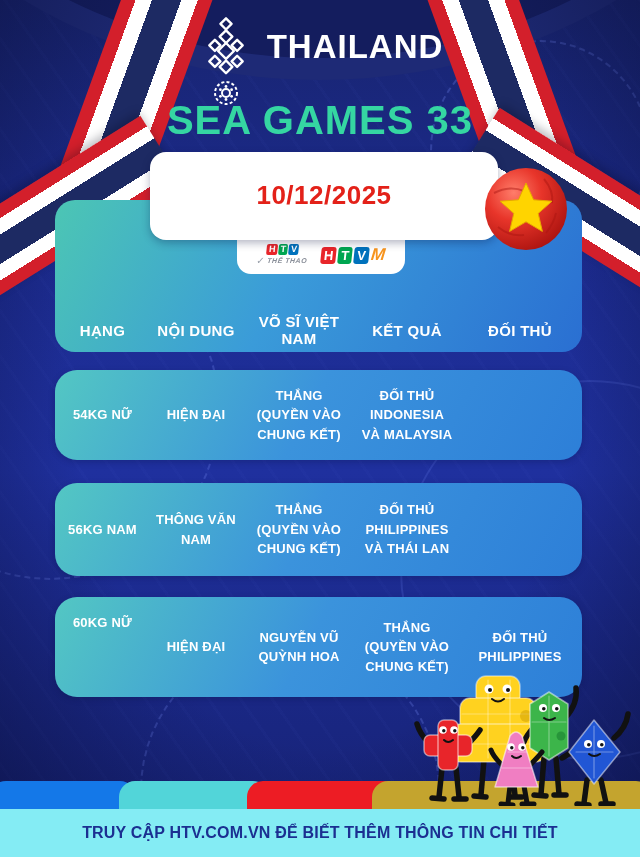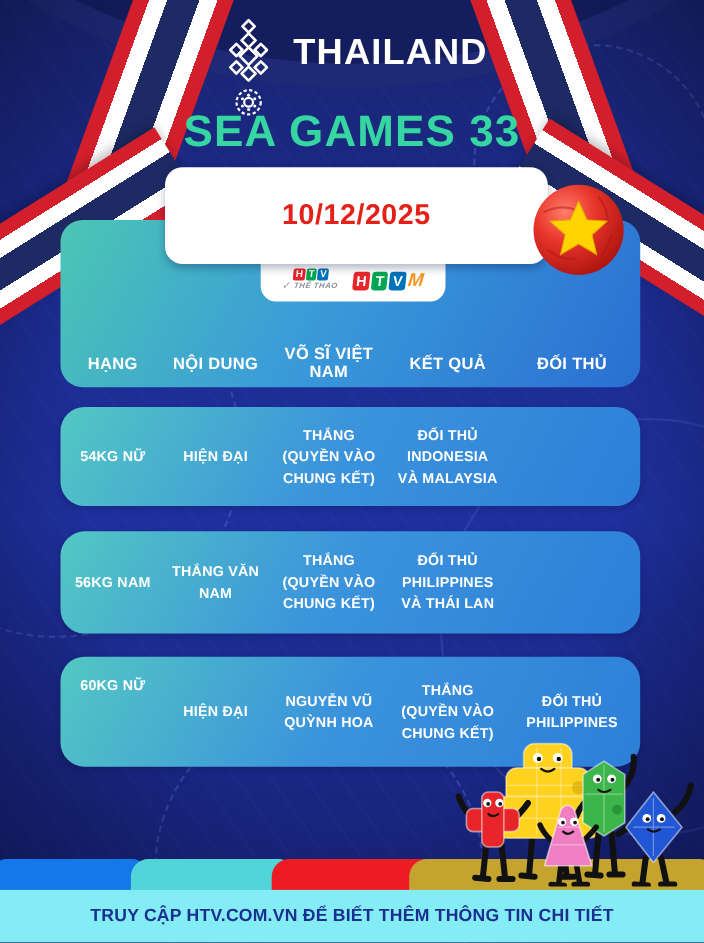--- a/index.html
+++ b/index.html
@@ -222,21 +222,21 @@
     <div class="cell">HIỆN ĐẠI</div>
     <div class="cell">THẮNG
 (QUYỀN VÀO
 CHUNG KẾT)</div>
     <div class="cell">ĐỐI THỦ
 INDONESIA
 VÀ MALAYSIA</div>
   </div>
   <div class="row r2">
     <div class="cell">56KG NAM</div>
-    <div class="cell">THẮNG VĂN
+    <div class="cell">THÔNG VĂN
 NAM</div>
     <div class="cell">THẮNG
 (QUYỀN VÀO
 CHUNG KẾT)</div>
     <div class="cell">ĐỐI THỦ
 PHILIPPINES
 VÀ THÁI LAN</div>
   </div>
   <div class="row r3">
     <div class="cell">60KG NỮ</div>

